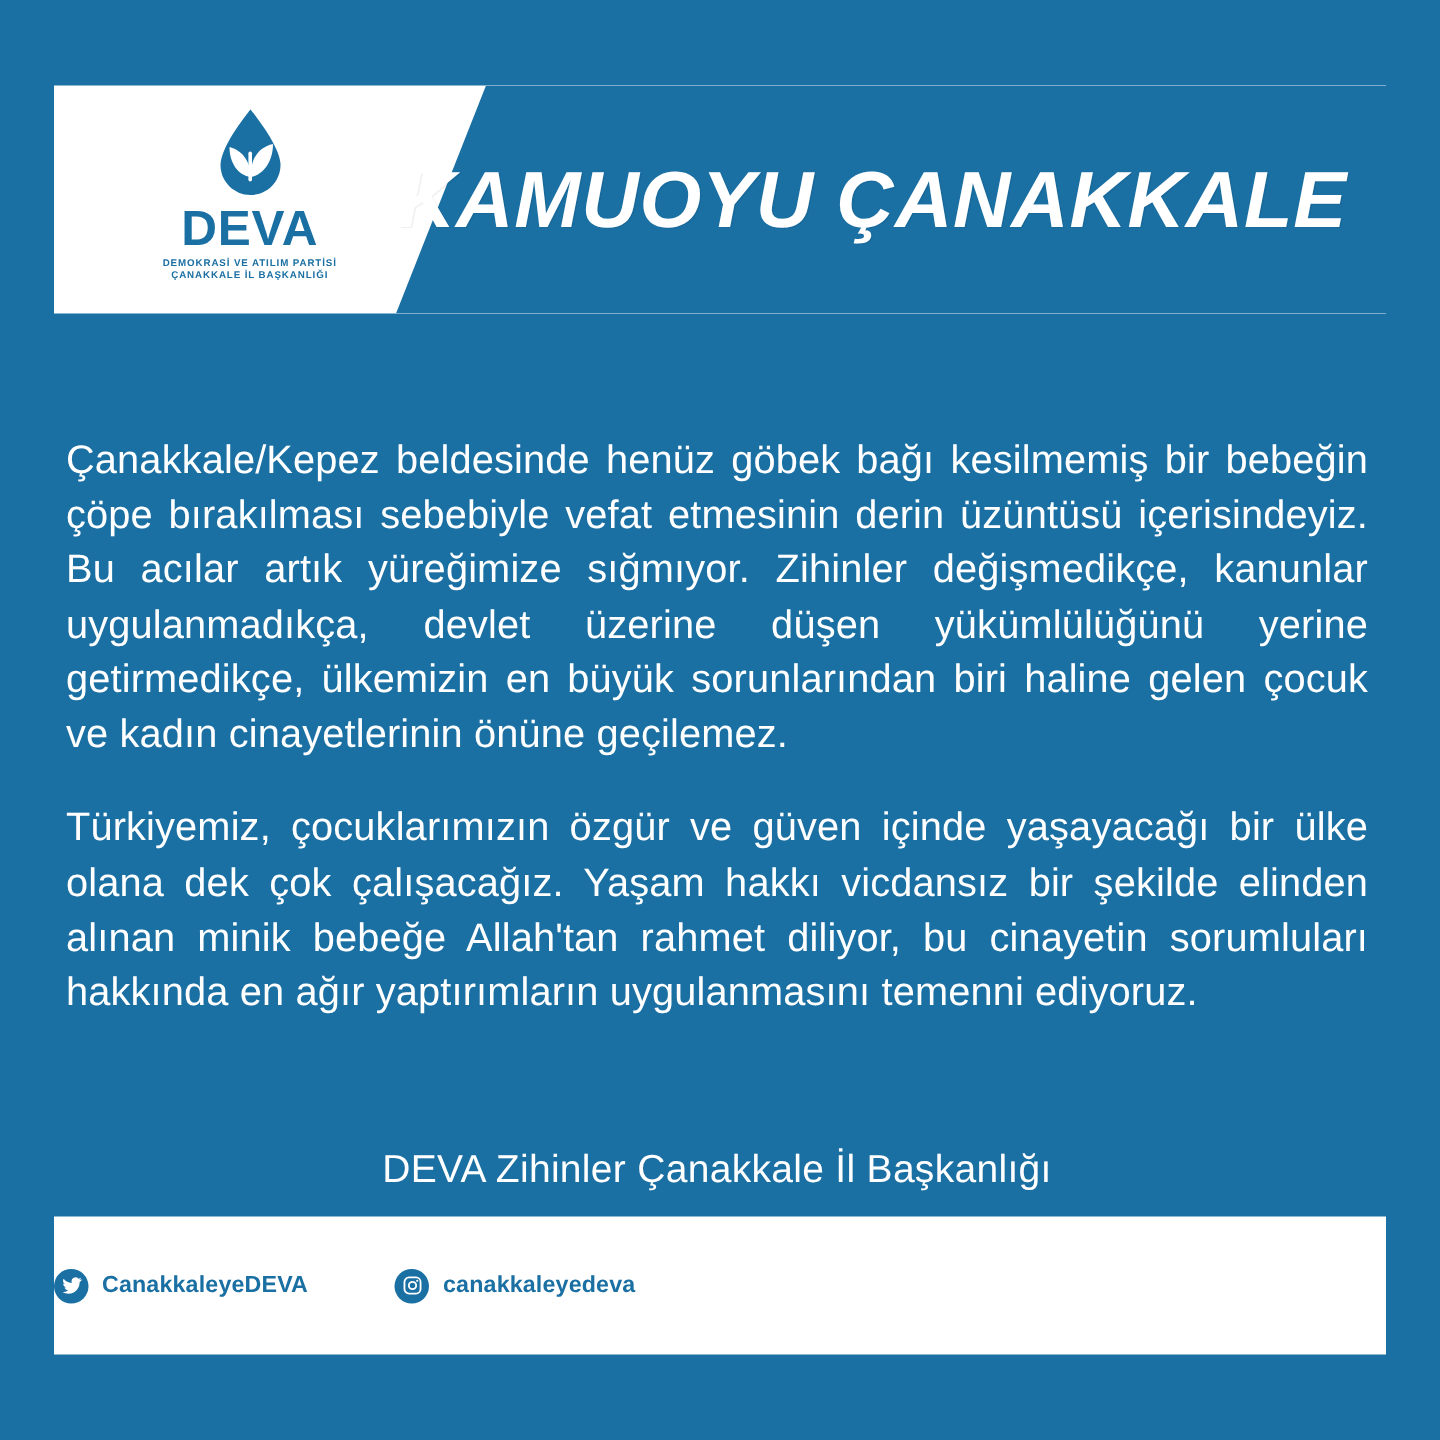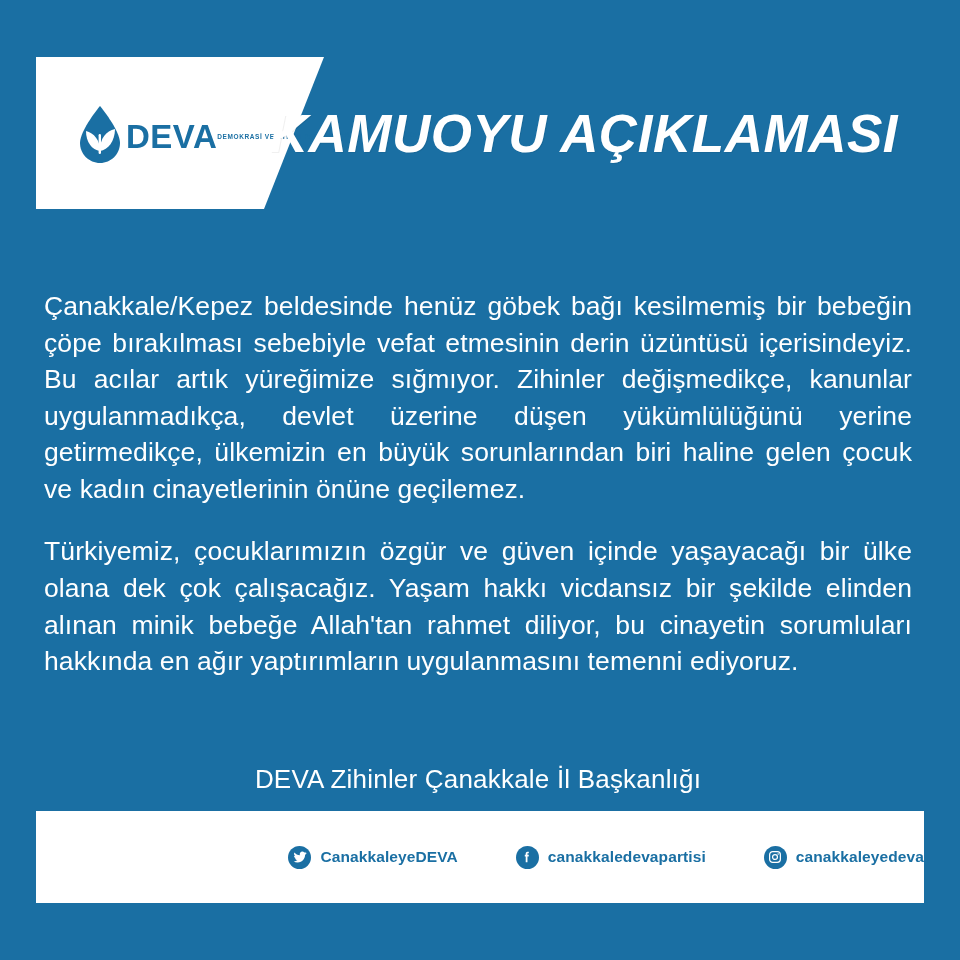--- a/index.html
+++ b/index.html
@@ -46,20 +46,21 @@
     background: #1a6fa3;
     clip-path: polygon(60px 0, 100% 0, 100% 100%, 0 100%);
   }
   .logo-wrap {
     position: absolute;
     left: 38px;
     top: 14px;
     width: 185px;
     height: 128px;
     display: flex;
+    flex-direction: column;
     align-items: center;
     justify-content: flex-start;
   }
   .logo-drop {
     width: 52px;
     height: 62px;
     position: relative;
   }
   .logo-word {
     margin-top: 2px;
@@ -139,21 +140,21 @@
   
   .footer {
     position: absolute;
     left: 36px;
     right: 36px;
     bottom: 57px;
     height: 92px;
     background: #ffffff;
     display: flex;
     align-items: center;
-    justify-content: flex-end;
+    justify-content: flex-start;
     gap: 58px;
   }
   .social {
     display: flex;
     align-items: center;
     gap: 9px;
   }
   .social-badge {
     width: 23px;
     height: 23px;
@@ -191,49 +192,41 @@
             <path d="M26 47 C26 36 20 29 12 27 C12 38 18 46 26 47 Z" fill="#ffffff"></path>
             <path d="M26 47 C26 34 32 27 41 25 C41 37 34 46 26 47 Z" fill="#ffffff"></path>
             <rect x="24.6" y="30" width="2.4" height="20" rx="1.2" fill="#ffffff"></rect>
           </svg>
         </div>
         <div class="logo-word">DEVA</div>
         <div class="logo-sub1">DEMOKRASİ VE ATILIM PARTİSİ</div>
         <div class="logo-sub2">ÇANAKKALE İL BAŞKANLIĞI</div>
       </div>
 
-      <div class="header-title">KAMUOYU AÇIKLAMASI</div>
+      <div class="header-title">KAMUOYU ÇANAKKALE</div>
     </div>
   </div>
 
   <div class="content">
     <p class="para">Çanakkale/Kepez beldesinde henüz göbek bağı kesilmemiş bir bebeğin çöpe bırakılması sebebiyle vefat etmesinin derin üzüntüsü içerisindeyiz. Bu acılar artık yüreğimize sığmıyor. Zihinler değişmedikçe, kanunlar uygulanmadıkça, devlet üzerine düşen yükümlülüğünü yerine getirmedikçe, ülkemizin en büyük sorunlarından biri haline gelen çocuk ve kadın cinayetlerinin önüne geçilemez.</p>
     <p class="para">Türkiyemiz, çocuklarımızın özgür ve güven içinde yaşayacağı bir ülke olana dek çok çalışacağız. Yaşam hakkı vicdansız bir şekilde elinden alınan minik bebeğe Allah'tan rahmet diliyor, bu cinayetin sorumluları hakkında en ağır yaptırımların uygulanmasını temenni ediyoruz.</p>
     <div class="signature">DEVA Zihinler Çanakkale İl Başkanlığı</div>
   </div>
 
   <div class="footer">
 
     <div class="social">
       <span class="social-badge">
         <svg width="14" height="14" viewBox="0 0 24 24" aria-hidden="true">
           <path fill="#ffffff" d="M23 4.9c-.8.4-1.7.6-2.6.8 1-.6 1.7-1.5 2-2.6-.9.5-1.9.9-3 1.1A4.5 4.5 0 0 0 11.6 8c0 .4 0 .7.1 1-3.8-.2-7.1-2-9.3-4.8-.4.7-.6 1.5-.6 2.3 0 1.6.8 3 2 3.8-.7 0-1.4-.2-2-.6 0 2.2 1.5 4 3.6 4.4-.4.1-.8.2-1.2.2-.3 0-.6 0-.8-.1.6 1.8 2.3 3.1 4.2 3.1A9 9 0 0 1 1 19.5a12.7 12.7 0 0 0 6.9 2c8.3 0 12.8-6.9 12.8-12.8v-.6c.9-.6 1.7-1.4 2.3-2.2z"></path>
         </svg>
       </span>
       <span class="social-handle">CanakkaleyeDEVA</span>
     </div>
 
-    <div class="social">
-      <span class="social-badge">
-        <svg width="14" height="14" viewBox="0 0 24 24" aria-hidden="true">
-          <path fill="#ffffff" d="M15.1 8.2h-2.3V6.6c0-.7.4-.9.8-.9h1.5V3.1h-2.1c-2.6 0-3.2 1.9-3.2 3.2v1.9H8.2v2.8h1.6V21h3V11h2.1l.2-2.8z"></path>
-        </svg>
-      </span>
-      <span class="social-handle">canakkaledevapartisi</span>
-    </div>
 
     <div class="social">
       <span class="social-badge">
         <svg width="14" height="14" viewBox="0 0 24 24" aria-hidden="true">
           <rect x="2.8" y="2.8" width="18.4" height="18.4" rx="5.2" ry="5.2" fill="none" stroke="#ffffff" stroke-width="2.1"></rect>
           <circle cx="12" cy="12" r="4.2" fill="none" stroke="#ffffff" stroke-width="2.1"></circle>
           <circle cx="17.4" cy="6.7" r="1.3" fill="#ffffff"></circle>
         </svg>
       </span>
       <span class="social-handle">canakkaleyedeva</span>

